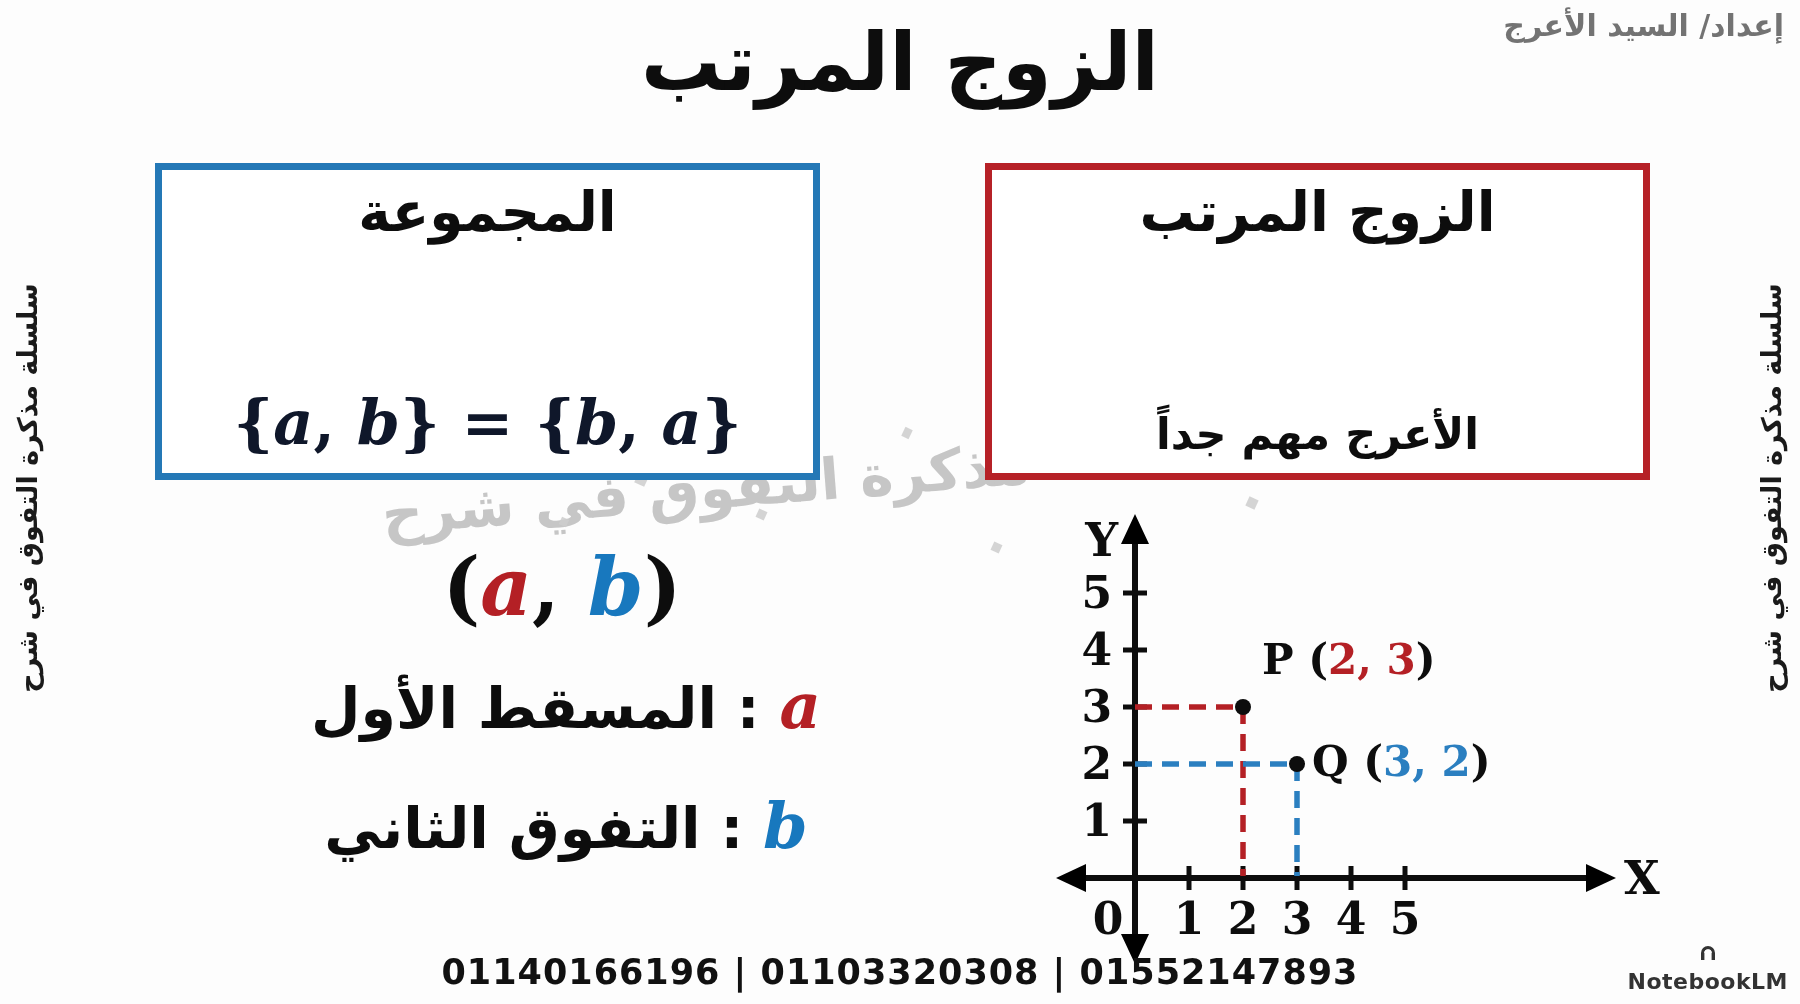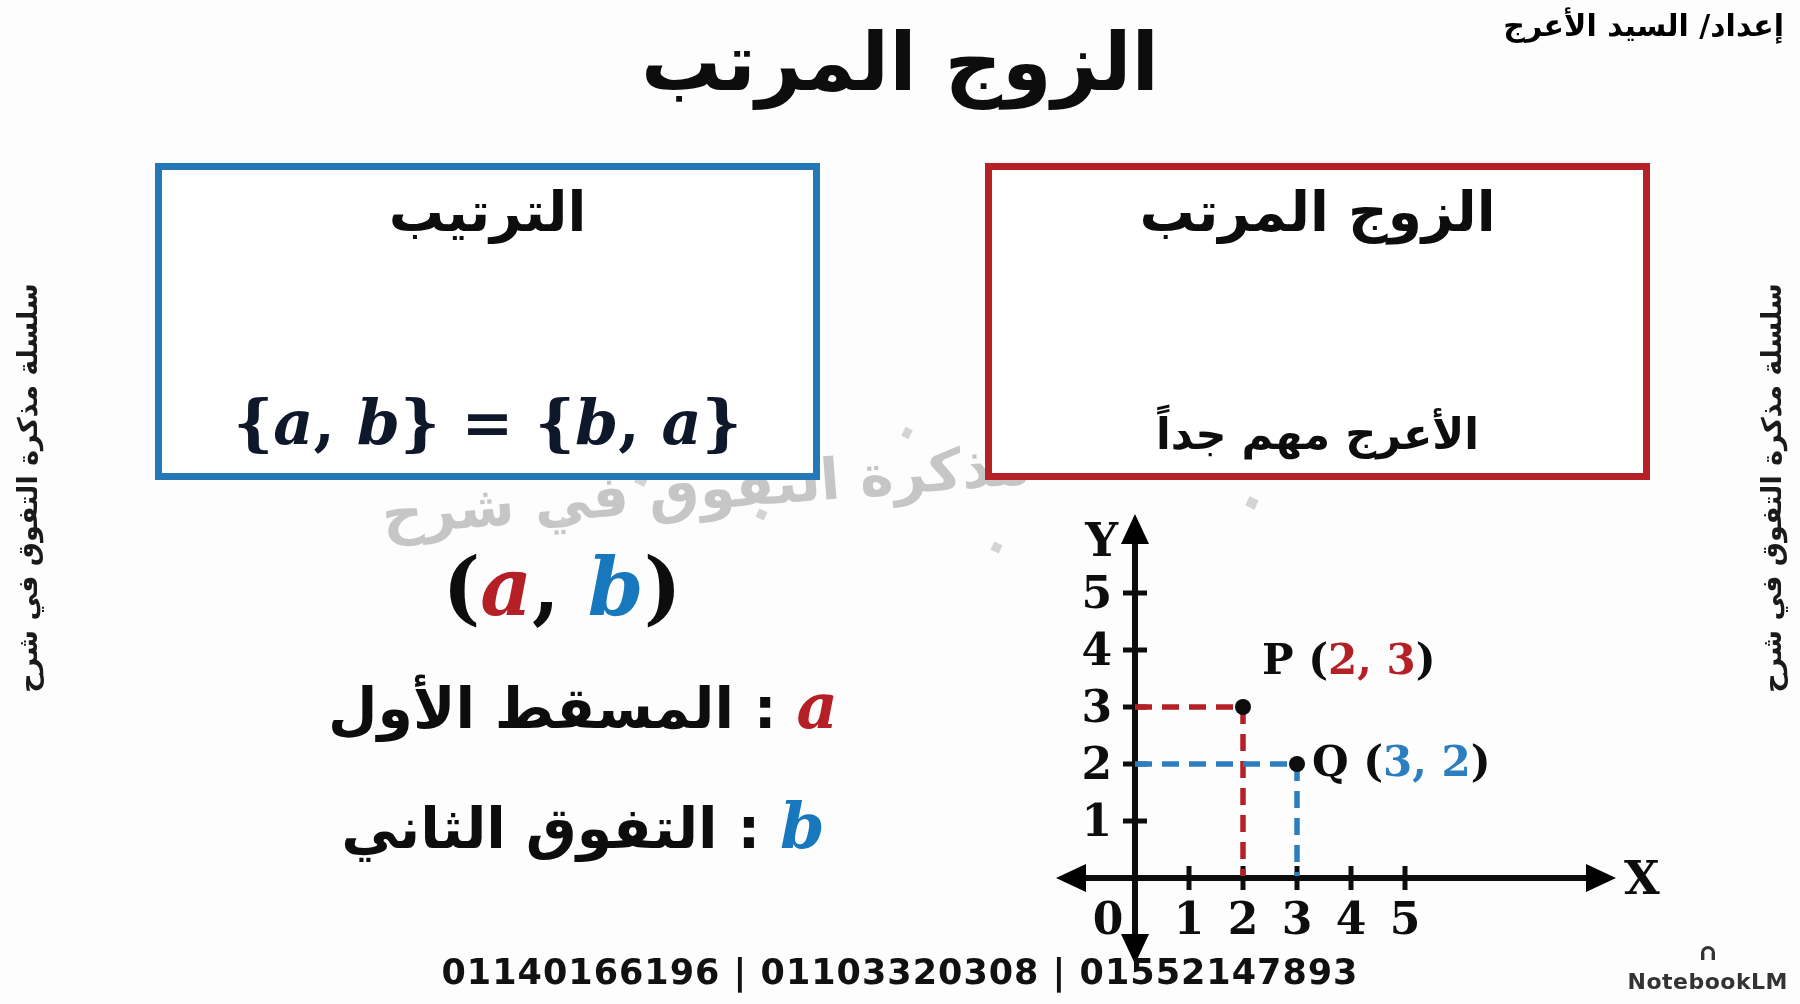--- a/index.html
+++ b/index.html
@@ -3,21 +3,21 @@
 <meta charset="utf-8">
 <style>
   html,body{margin:0;padding:0;background:#e9e9e9;}
   #slide{
     position:relative;width:1800px;height:1004px;background:#fdfdfd;
     overflow:hidden;font-family:"DejaVu Sans",sans-serif;color:#111;
   }
   
   .credit{
     position:absolute;top:8px;right:16px;font-size:30px;font-weight:bold;
-    direction:rtl;color:#000000;
+    direction:rtl;color:#737373;
   }
   .title{
     position:absolute;top:16px;left:0;width:100%;text-align:center;
     font-size:80px;font-weight:bold;direction:rtl;color:#0d0d0d;
   }
   
   .watermark-center{
     position:absolute;left:415px;top:446px;width:830px;text-align:center;
     font-size:57px;font-weight:bold;color:#c6c6c6;direction:rtl;
     transform:rotate(-4.5deg);z-index:0;white-space:nowrap;
@@ -48,21 +48,21 @@
   
   .pair-example{
     position:absolute;left:312px;top:540px;width:500px;text-align:center;
     font-family:"DejaVu Serif",serif;font-weight:bold;font-size:80px;color:#0d0d0d;
     z-index:2;
   }
   .pair-example .lt{font-style:italic;}
   .red-txt{color:#b42025;}
   .blue-txt{color:#1878be;}
   .proj-line{
-    position:absolute;left:263px;width:640px;text-align:center;direction:rtl;
+    position:absolute;left:246px;width:640px;text-align:center;direction:rtl;
     font-size:57px;font-weight:bold;color:#0d0d0d;z-index:2;white-space:nowrap;
   }
   .proj-line .sym{
     font-family:"DejaVu Serif",serif;font-style:italic;font-weight:bold;font-size:64px;
   }
   .proj-line.first{top:668px;}
   .proj-line.second{top:788px;}
   
   .graph{position:absolute;left:1030px;top:498px;z-index:2;}
   .graph text{font-family:"DejaVu Serif",serif;font-weight:bold;fill:#0d0d0d;}
@@ -91,21 +91,21 @@
   <div class="speck" style="left:636px;top:474px;width:11px;height:11px;"></div>
   <div class="speck" style="left:757px;top:510px;width:9px;height:9px;"></div>
   <div class="speck" style="left:903px;top:428px;width:8px;height:10px;"></div>
   <div class="speck" style="left:1247px;top:498px;width:10px;height:10px;"></div>
   <div class="speck" style="left:1452px;top:438px;width:9px;height:9px;"></div>
   <div class="speck" style="left:1516px;top:446px;width:8px;height:8px;"></div>
   <div class="speck" style="left:560px;top:518px;width:8px;height:8px;"></div>
   <div class="speck" style="left:992px;top:543px;width:9px;height:9px;"></div>
 
   <div class="box blue">
-    <div class="box-heading">الترتيب</div>
+    <div class="box-heading">المجموعة</div>
     <div class="box-formula"><span>{</span><span class="lt">a</span><span>, </span><span class="lt">b</span><span>} = {</span><span class="lt">b</span><span>, </span><span class="lt">a</span><span>}</span></div>
   </div>
 
   <div class="box red">
     <div class="box-heading">الزوج المرتب</div>
     <div class="box-note">الأعرج مهم جداً</div>
   </div>
 
   <div class="pair-example"><span>(</span><span class="lt red-txt">a</span><span>, </span><span class="lt blue-txt">b</span><span>)</span></div>
 

